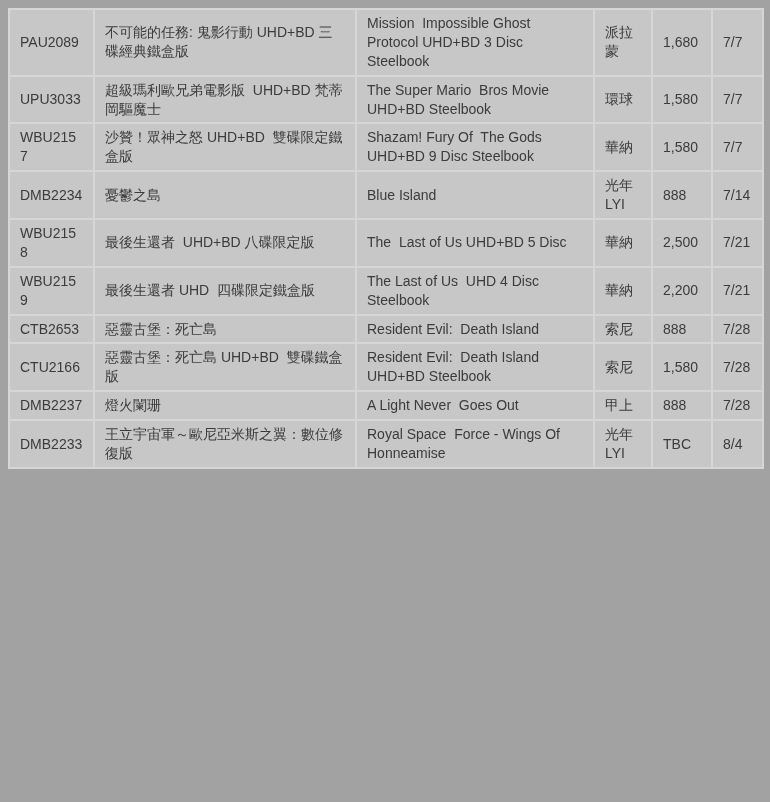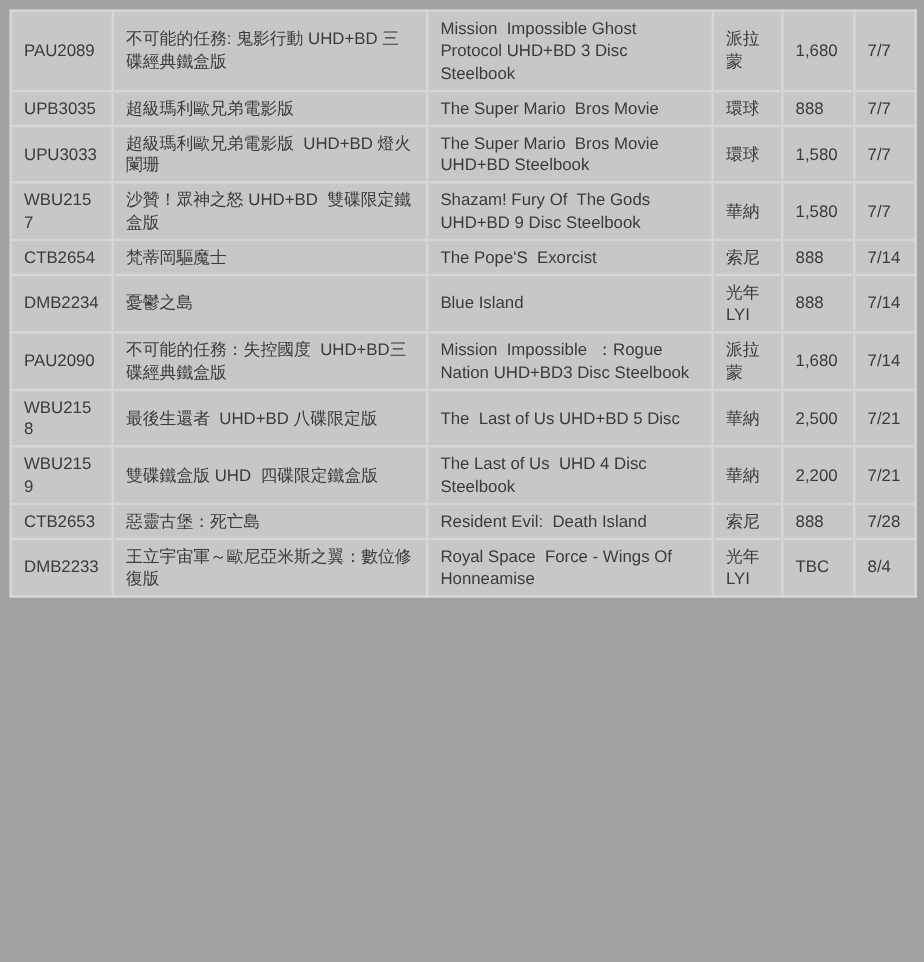--- a/index.html
+++ b/index.html
@@ -58,88 +58,80 @@
   <tbody id="table-body">
       <tr>
         <td>PAU2089</td>
         <td>不可能的任務: 鬼影行動 UHD+BD 三碟經典鐵盒版</td>
         <td>Mission  Impossible Ghost Protocol UHD+BD 3 Disc Steelbook</td>
         <td>派拉蒙</td>
         <td>1,680</td>
         <td>7/7</td>
       </tr>
       <tr>
-        <td>UPB3035</td>
-        <td>超級瑪利歐兄弟電影版</td>
-        <td>The Super Mario  Bros Movie</td>
-        <td>環球</td>
-        <td>888</td>
-        <td>7/7</td>
-      </tr>
-      <tr>
         <td>UPU3033</td>
-        <td>超級瑪利歐兄弟電影版  UHD+BD 燈火闌珊</td>
+        <td>超級瑪利歐兄弟電影版  UHD+BD 梵蒂岡驅魔士</td>
         <td>The Super Mario  Bros Movie UHD+BD Steelbook</td>
         <td>環球</td>
         <td>1,580</td>
         <td>7/7</td>
       </tr>
       <tr>
         <td>WBU2157</td>
         <td>沙贊！眾神之怒 UHD+BD  雙碟限定鐵盒版</td>
         <td>Shazam! Fury Of  The Gods UHD+BD 9 Disc Steelbook</td>
         <td>華納</td>
         <td>1,580</td>
         <td>7/7</td>
       </tr>
       <tr>
-        <td>CTB2654</td>
-        <td>梵蒂岡驅魔士</td>
-        <td>The Pope'S  Exorcist</td>
-        <td>索尼</td>
-        <td>888</td>
-        <td>7/14</td>
-      </tr>
-      <tr>
         <td>DMB2234</td>
         <td>憂鬱之島</td>
         <td>Blue Island</td>
         <td>光年LYI</td>
         <td>888</td>
-        <td>7/14</td>
-      </tr>
-      <tr>
-        <td>PAU2090</td>
-        <td>不可能的任務：失控國度  UHD+BD三碟經典鐵盒版</td>
-        <td>Mission  Impossible  ：Rogue Nation UHD+BD3 Disc Steelbook</td>
-        <td>派拉蒙</td>
-        <td>1,680</td>
         <td>7/14</td>
       </tr>
       <tr>
         <td>WBU2158</td>
         <td>最後生還者  UHD+BD 八碟限定版</td>
         <td>The  Last of Us UHD+BD 5 Disc</td>
         <td>華納</td>
         <td>2,500</td>
         <td>7/21</td>
       </tr>
       <tr>
         <td>WBU2159</td>
-        <td>雙碟鐵盒版 UHD  四碟限定鐵盒版</td>
+        <td>最後生還者 UHD  四碟限定鐵盒版</td>
         <td>The Last of Us  UHD 4 Disc  Steelbook</td>
         <td>華納</td>
         <td>2,200</td>
         <td>7/21</td>
       </tr>
       <tr>
         <td>CTB2653</td>
         <td>惡靈古堡：死亡島</td>
         <td>Resident Evil:  Death Island</td>
         <td>索尼</td>
+        <td>888</td>
+        <td>7/28</td>
+      </tr>
+      <tr>
+        <td>CTU2166</td>
+        <td>惡靈古堡：死亡島 UHD+BD  雙碟鐵盒版</td>
+        <td>Resident Evil:  Death Island  UHD+BD Steelbook</td>
+        <td>索尼</td>
+        <td>1,580</td>
+        <td>7/28</td>
+      </tr>
+      <tr>
+        <td>DMB2237</td>
+        <td>燈火闌珊</td>
+        <td>A Light Never  Goes Out</td>
+        <td>甲上</td>
         <td>888</td>
         <td>7/28</td>
       </tr>
       <tr>
         <td>DMB2233</td>
         <td>王立宇宙軍～歐尼亞米斯之翼：數位修復版</td>
         <td>Royal Space  Force - Wings Of Honneamise</td>
         <td>光年LYI</td>
         <td>TBC</td>
         <td>8/4</td>

